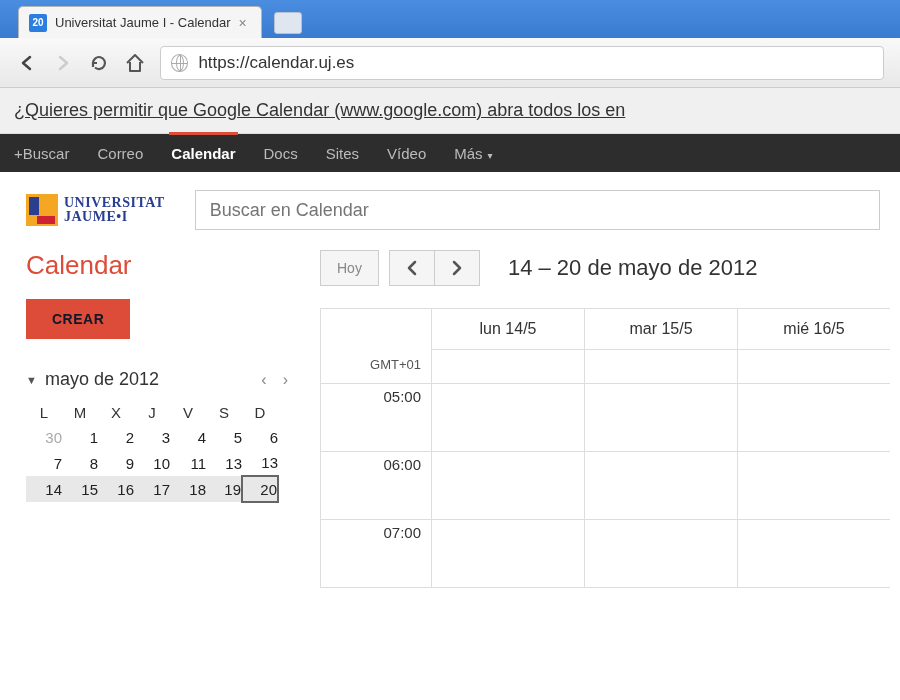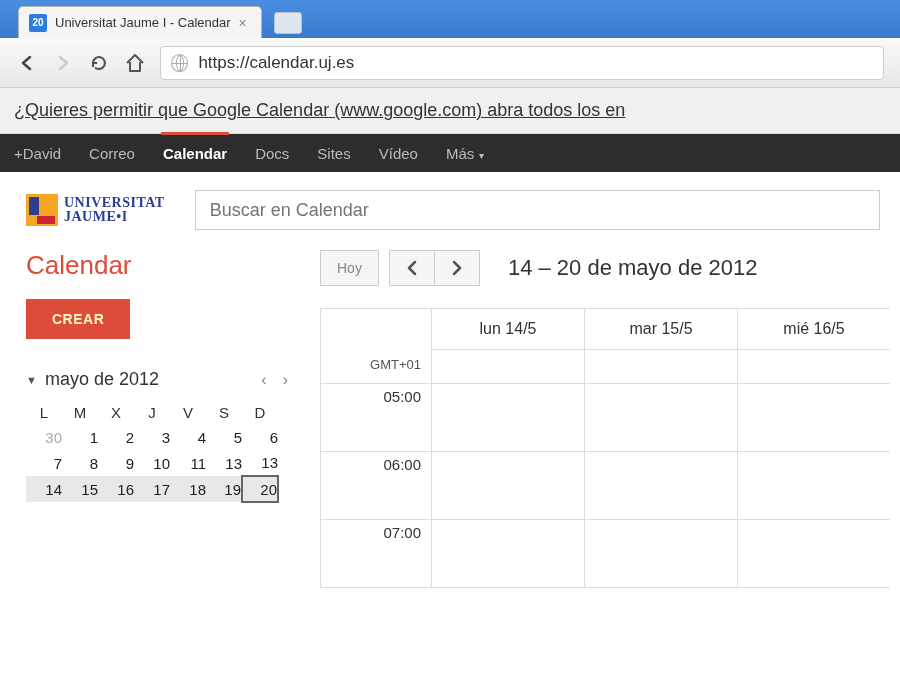--- a/index.html
+++ b/index.html
@@ -39,21 +39,21 @@
     .logo-mark::after { content:''; position:absolute; bottom:2px; right:3px; width:18px; height:8px; background:#c23; }
     .logo-text { display:flex; flex-direction:column; line-height:1; font-family:Georgia, serif; font-size:14px; color:#2a3f8f; font-weight:bold; letter-spacing:0.5px; }
     .search-box { flex:1; height:40px; border:1px solid #ccc; display:flex; align-items:center; padding:0 14px; }
     .search-box input { border:none; outline:none; font-size:18px; color:#666; width:100%; }
 
     .main { display:flex; }
 
     
     .sidebar { width:310px; padding:6px 18px 0 26px; }
     .cal-title { color:#dd4b39; font-size:26px; margin-bottom:18px; }
-    .create-btn { background:#dd4b39; color:#fef9c3; font-weight:bold; font-size:14px; border:none; padding:12px 26px; letter-spacing:0.5px; cursor:pointer; }
+    .create-btn { background:#dd4b39; color:#0f172a; font-weight:bold; font-size:14px; border:none; padding:12px 26px; letter-spacing:0.5px; cursor:pointer; }
 
     .mini-cal { margin-top:30px; }
     .mini-cal-header { display:flex; align-items:center; gap:8px; font-size:18px; color:#333; margin-bottom:10px; }
     .mini-cal-header .spacer { flex:1; }
     .mini-nav { color:#888; font-size:16px; cursor:pointer; padding:0 4px; }
     .disclosure { color:#555; font-size:11px; }
 
     .mini-table { border-collapse:collapse; font-size:15px; color:#222; }
     .mini-table th { font-weight:normal; color:#333; width:36px; height:24px; text-align:center; font-size:15px; }
     .mini-table td { width:36px; height:26px; text-align:right; cursor:pointer; }
@@ -122,21 +122,21 @@
       </div>
     <input type="text" value="https://calendar.uj.es" style="">
   </div>
 </div>
 
 <div class="info-bar">
   <span>¿Quieres permitir que Google Calendar (www.google.com) abra todos los en</span>
 </div>
 
 <div class="gbar">
-  <a>+David</a>
+  <a>+Buscar</a>
   <a>Correo</a>
   <a class="active">Calendar</a>
   <a>Docs</a>
   <a>Sites</a>
   <a>Vídeo</a>
   <a><span>Más</span><span class="caret"> ▾</span></a>
 </div>
 
 <div class="app-header">
   <div class="logo">

